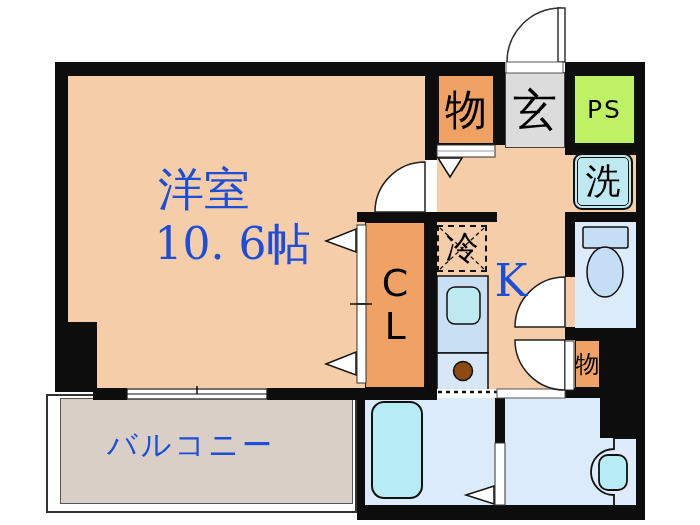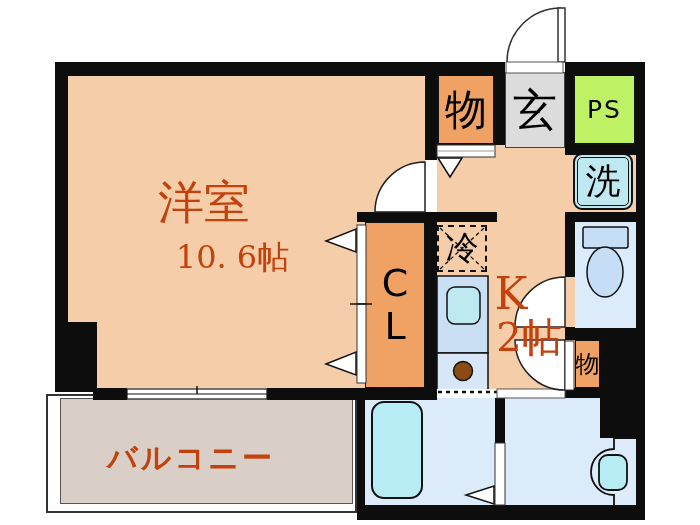--- a/index.html
+++ b/index.html
@@ -2,21 +2,21 @@
 <html><head>
 <meta charset="utf-8">
 <style>
   html,body{margin:0;padding:0;background:#fff;}
   #plan{position:relative;width:700px;height:525px;background:#ffffff;overflow:hidden;
         font-family:"DejaVu Serif","Liberation Serif",serif;}
   .abs{position:absolute;box-sizing:border-box;}
   .floor{position:absolute;box-sizing:border-box;}
   .wall{position:absolute;background:#0d0d0d;}
   .lbl{position:absolute;display:flex;align-items:center;justify-content:center;
-       color:#c2410c;pointer-events:none;line-height:1;margin-top:13px;}
+       color:#1d4ed8;pointer-events:none;line-height:1;}
   .sans{font-family:"DejaVu Sans","Liberation Sans",sans-serif;}
   svg.fix{position:absolute;left:0;top:0;z-index:40;}
   .boxlbl{width:100%;height:100%;display:flex;align-items:center;justify-content:center;}
 </style>
 </head>
 <body>
 
 <div id="plan">
 
   <div class="floor" style="left:68px;top:76px;width:357px;height:312px;background:#F5CDA8;"></div>
@@ -130,19 +130,18 @@
     <rect x="372" y="402" width="50" height="96" rx="12" fill="#B7ECF4" stroke="#111" stroke-width="2"></rect>
 
     <rect x="495" y="443" width="10" height="62" fill="#ffffff" stroke="#333" stroke-width="1"></rect>
     <polygon points="494,486 494,504 466,495" fill="#ffffff" stroke="#111" stroke-width="1.5"></polygon>
 
     <path d="M636,438 L614,438 L614,449 A23,23 0 0 0 614,495 L614,506 L636,506" fill="#DEEBFA" stroke="#111" stroke-width="1.8"></path>
     <rect x="599" y="455" width="28" height="35" rx="9" fill="#B7ECF4" stroke="#111" stroke-width="1.8"></rect>
   </svg>
 
   <div class="lbl" style="left:148px;top:165px;width:112px;height:48px;font-size:46px;z-index:50;">洋室</div>
-  <div class="lbl" style="left:140px;top:222px;width:185px;height:44px;font-size:32px;z-index:50;">10. 6帖</div>
+  <div class="lbl" style="left:140px;top:222px;width:185px;height:44px;font-size:44px;z-index:50;">10. 6帖</div>
 
   <div class="lbl" style="left:490px;top:260px;width:42px;height:42px;font-size:44px;z-index:50;">K</div>
-  <div class="lbl" style="left:494px;top:304px;width:70px;height:40px;font-size:40px;z-index:50;">2帖</div>
 
-  <div class="lbl sans" style="left:60px;top:425px;width:262px;height:40px;font-size:30px;font-weight:700;letter-spacing:3px;z-index:50;">バルコニー</div>
+  <div class="lbl sans" style="left:60px;top:425px;width:262px;height:40px;font-size:30px;font-weight:400;letter-spacing:3px;z-index:50;">バルコニー</div>
 </div>
 
 </body></html>

